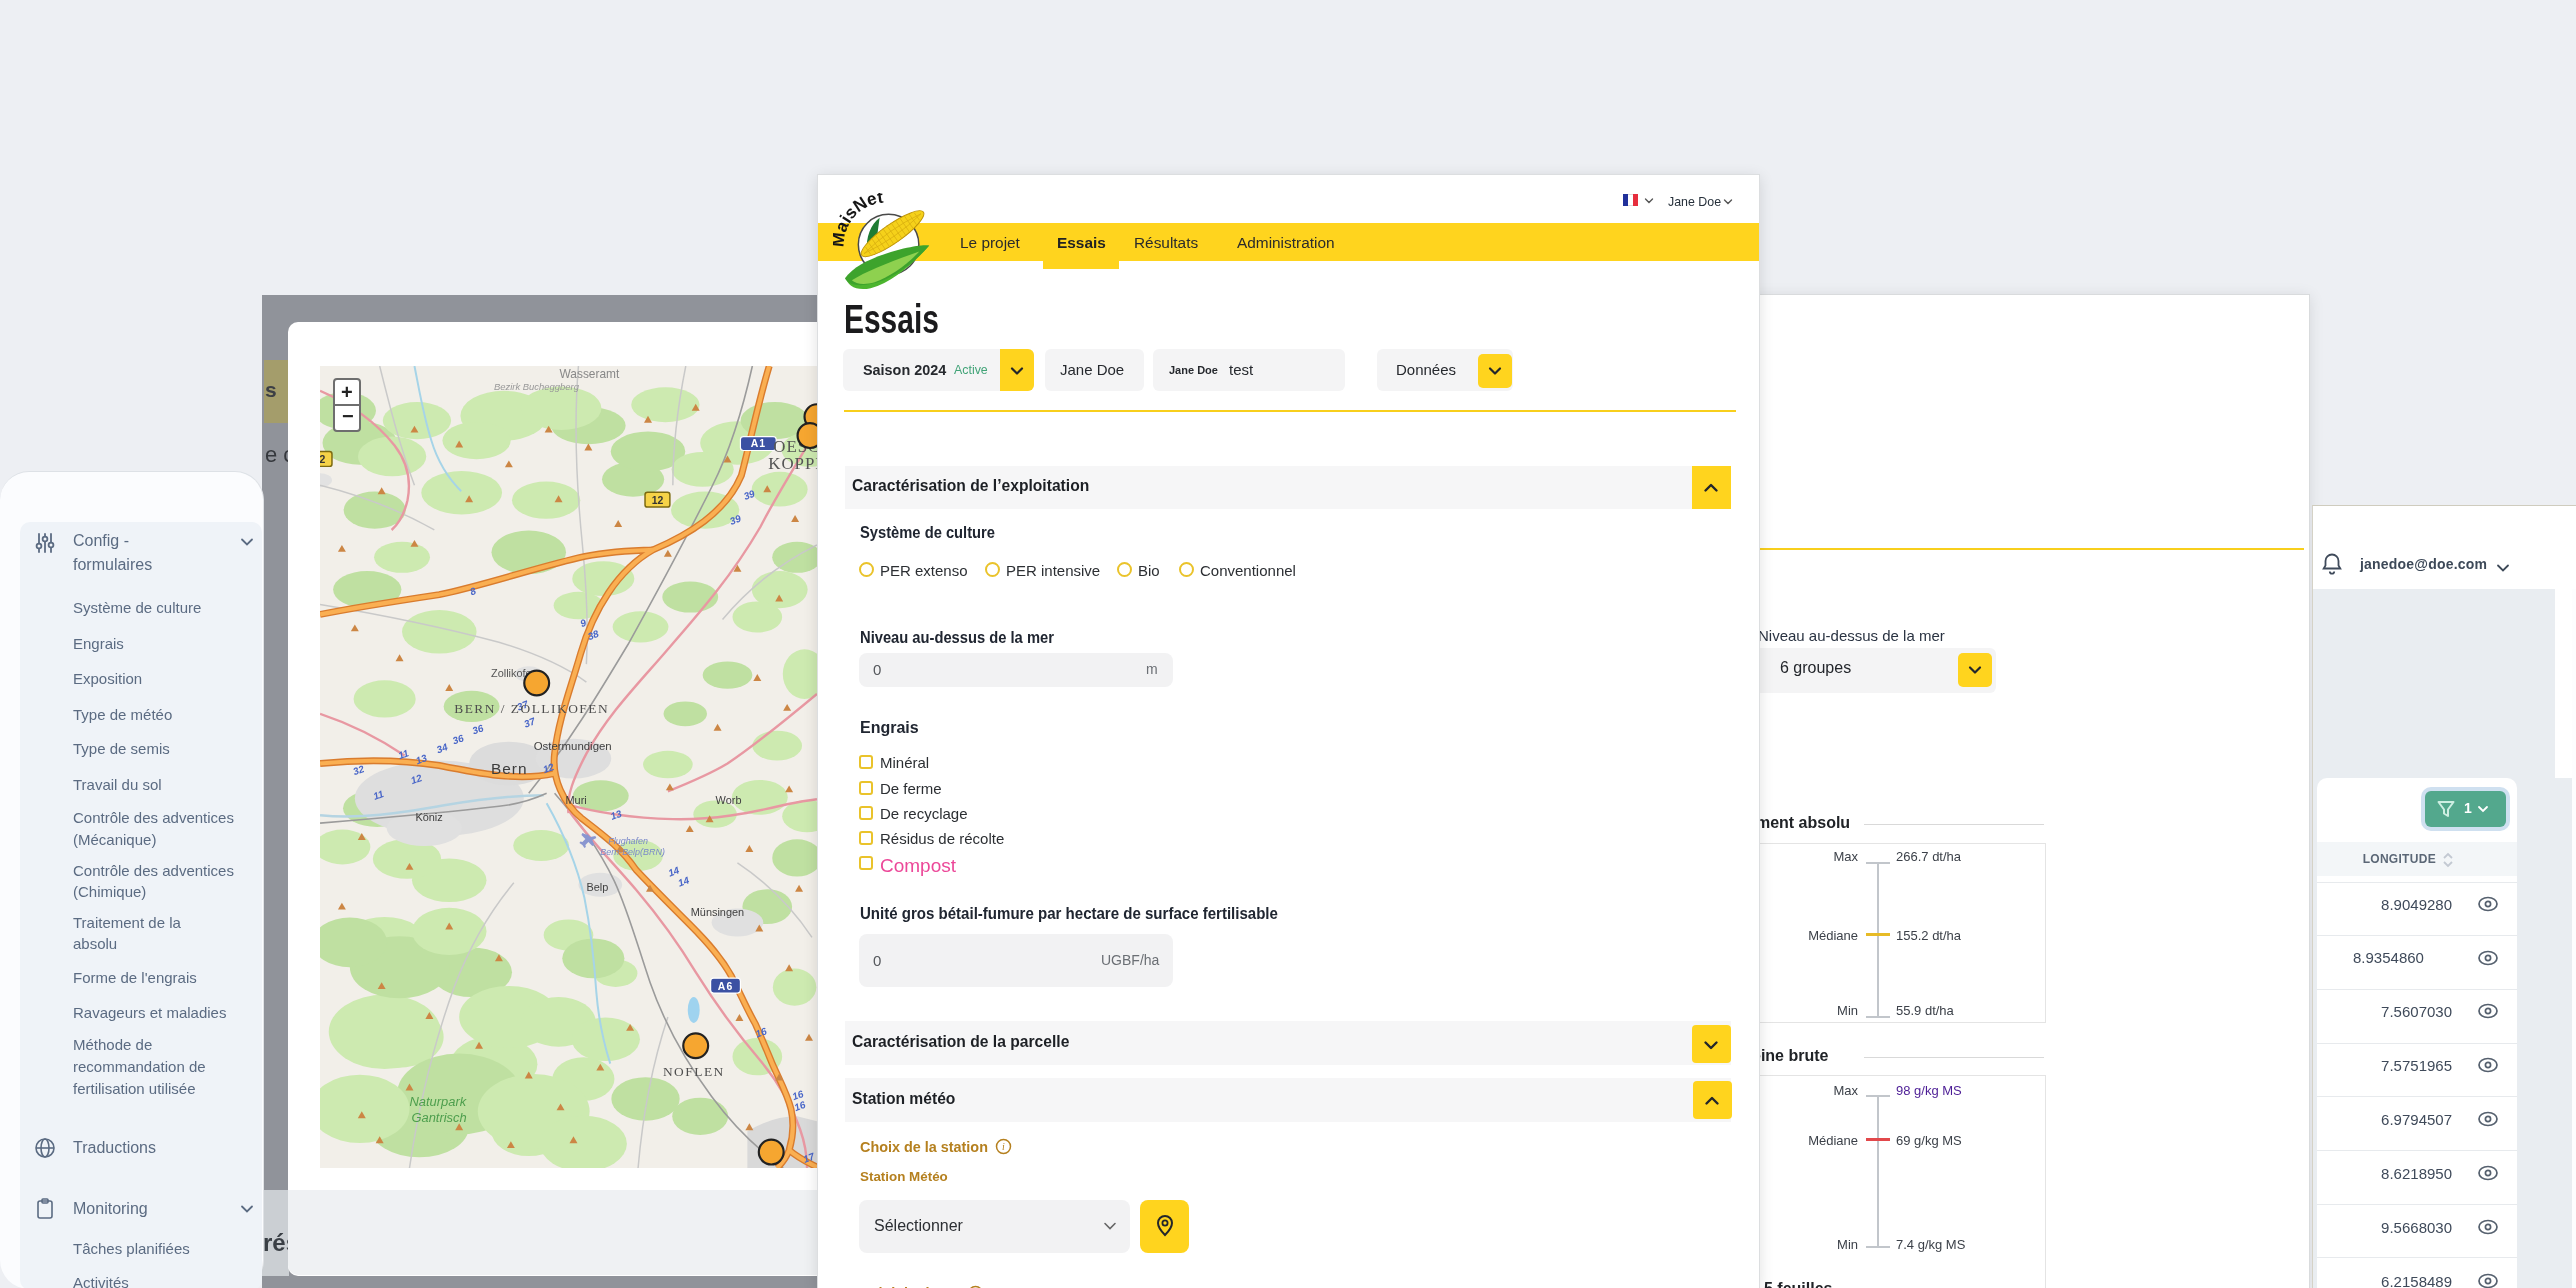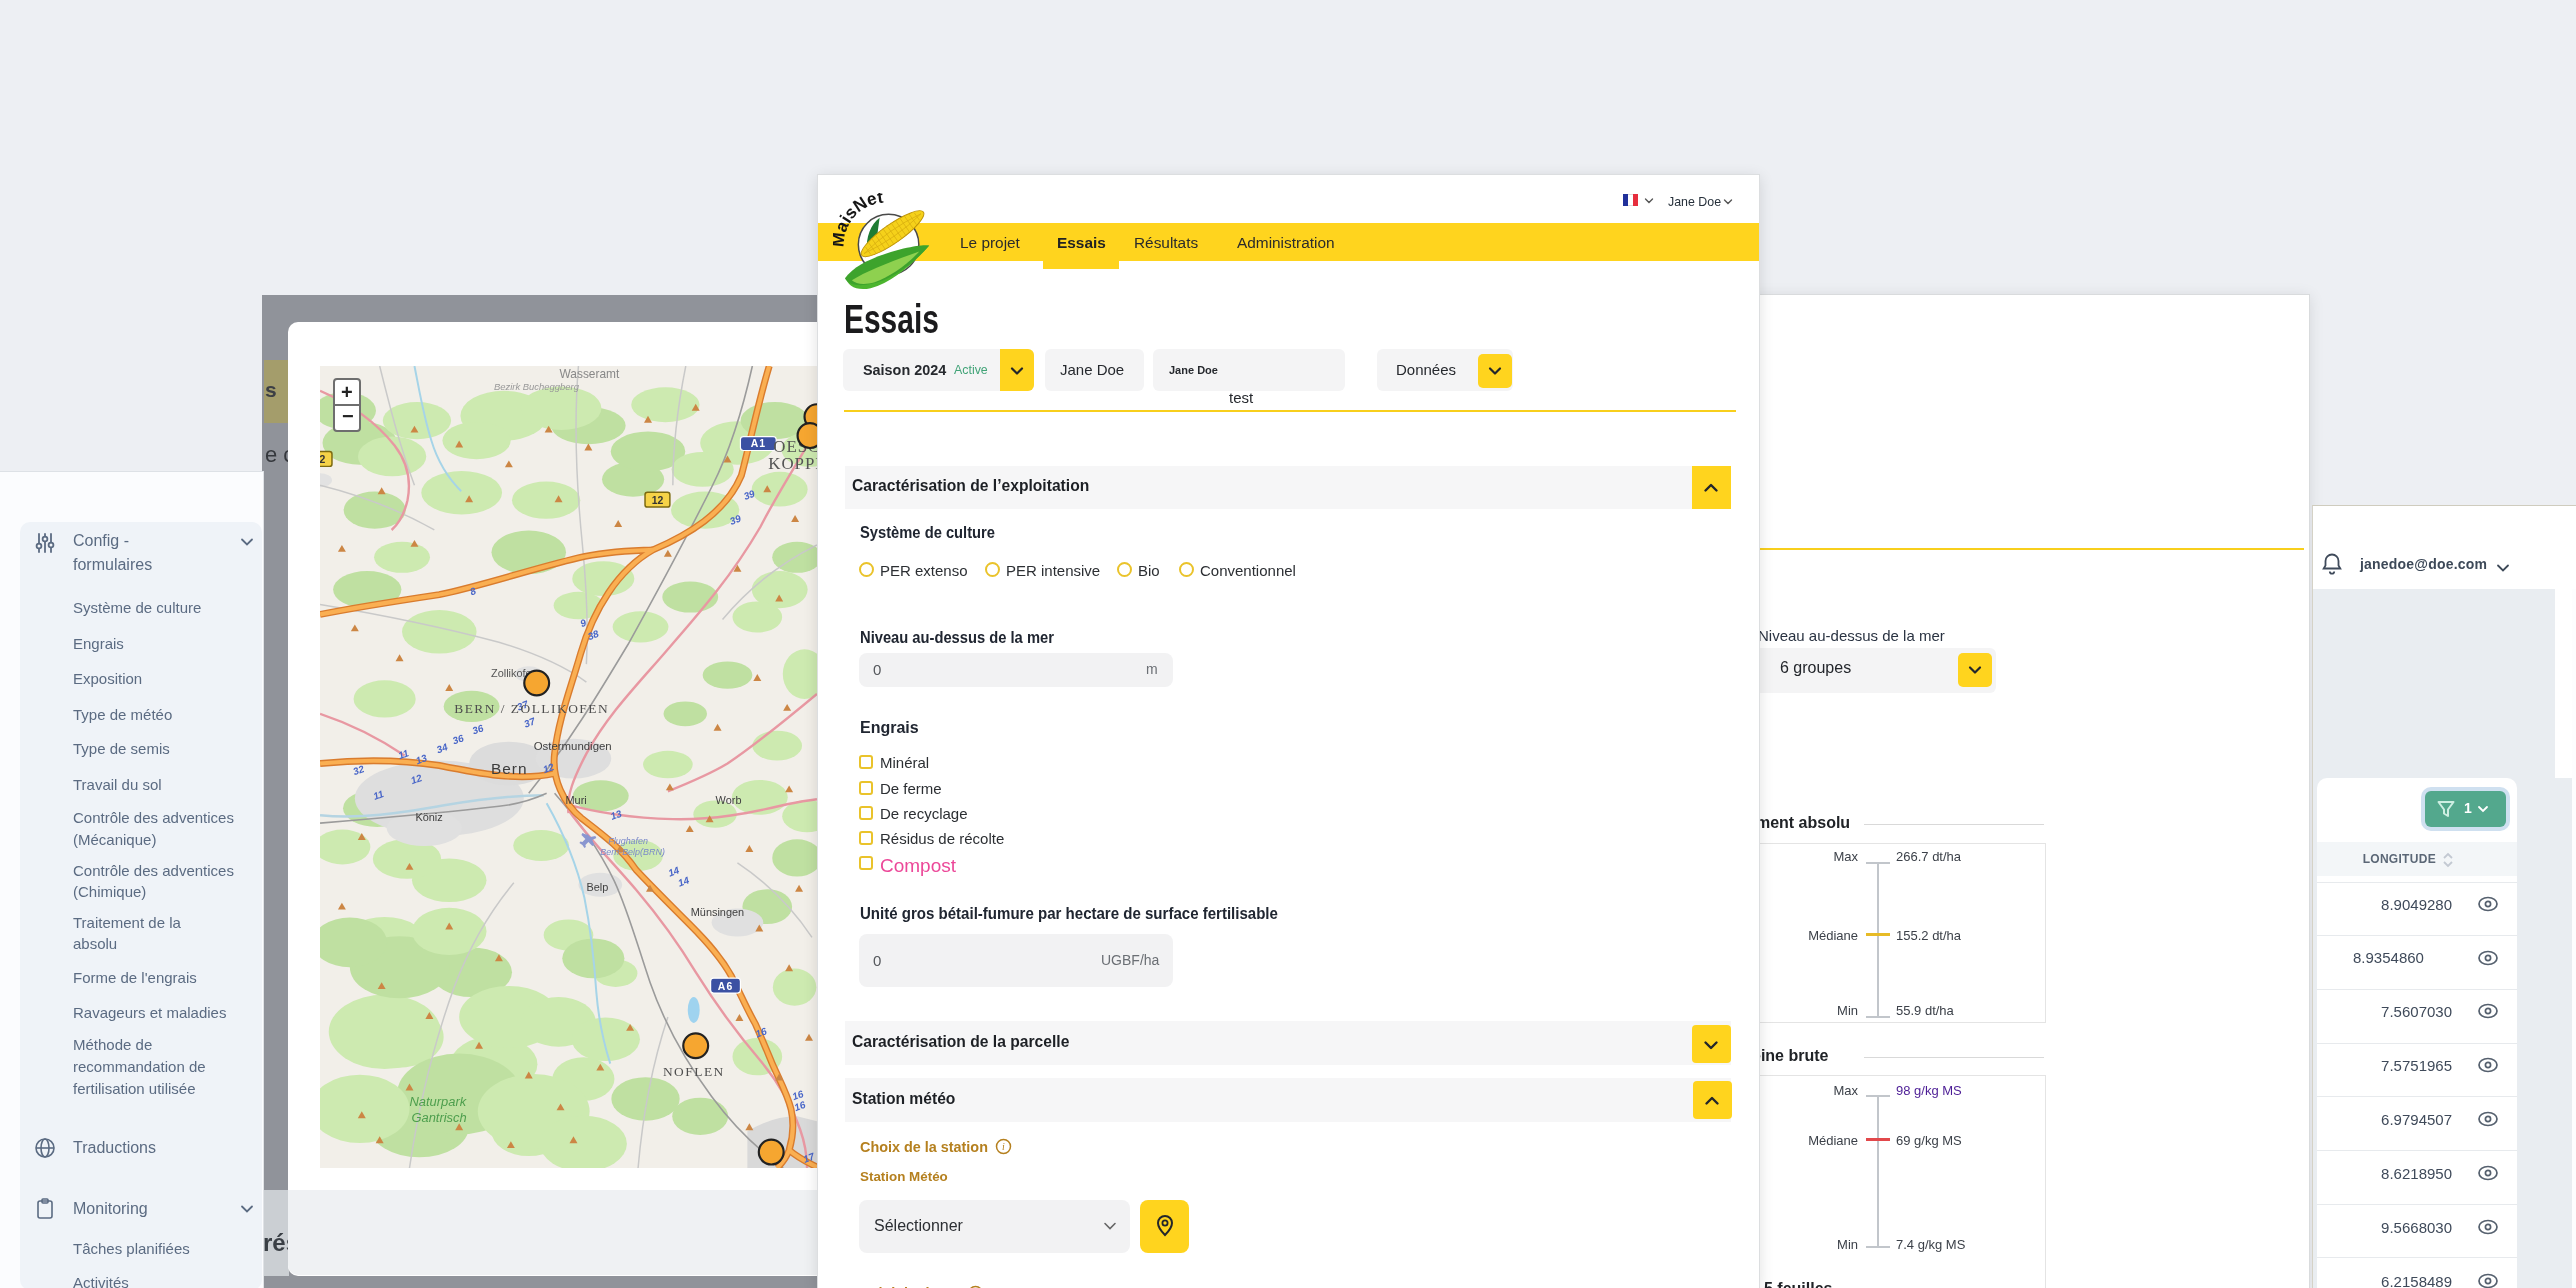--- a/index.html
+++ b/index.html
@@ -395,21 +395,21 @@
           <circle cx="493" cy="70" r="12.5"></circle>
         </g>
       </svg></div>
 
   <div class="abs" style="left:71px;top:83px;width:28px;height:54px;background:#fff;border:2px solid #6e6e6e;border-radius:4px;"></div>
   <div class="abs" style="left:71px;top:109px;width:28px;height:2px;background:#6e6e6e;"></div>
   <div class="abs" style="left:79px;top:86px;font-size:20px;font-weight:bold;color:#222;">+</div>
   <div class="abs" style="left:80px;top:110px;font-size:20px;font-weight:bold;color:#222;">−</div>
 </div>
 
-<div class="abs" id="sidebar" style="left:0;top:471px;width:264px;height:818px;background:#fbfcfe;border-top:1px solid #dde1e6;border-right:1px solid #dfe2e6;">
+<div class="abs" id="sidebar" style="left:0;top:471px;width:264px;height:818px;background:#fbfcfe;border-top:1px solid #dde1e6;border-right:1px solid #dfe2e6;border-radius:29px;">
   <div class="abs" style="left:20px;top:50px;width:242px;height:768px;background:#eff3f8;border-radius:10px;"></div>
   <div id="menu">
       <svg class="abs" style="left:34px;top:60px" width="22" height="22" viewBox="0 0 22 22">
         <g stroke="#5b6b82" stroke-width="1.8" stroke-linecap="round">
           <line x1="5" y1="2" x2="5" y2="20"></line>
           <line x1="11" y1="2" x2="11" y2="20"></line>
           <line x1="17" y1="2" x2="17" y2="20"></line>
           <circle cx="5" cy="14" r="2.4" fill="#f2f5f9"></circle>
           <circle cx="11" cy="7" r="2.4" fill="#f2f5f9"></circle>
           <circle cx="17" cy="13" r="2.4" fill="#f2f5f9"></circle>
@@ -505,21 +505,21 @@
   <div class="abs" style="left:45px;top:187px;font-size:14.4px;font-weight:bold;color:#26292e;">Saison 2024</div>
   <div class="abs" style="left:136px;top:188px;font-size:12.4px;color:#41a377;">Active</div>
   <div class="abs" style="left:182px;top:174px;width:34px;height:42px;background:#ffd41e;border-radius:0 6px 6px 0;"></div>
   <svg class="abs" style="left:190px;top:187px" width="18" height="18" viewBox="0 0 18 18">
       <path d="M4 6.5 L9 11.5 L14 6.5" fill="none" stroke="#23262b" stroke-width="2.2" stroke-linecap="round" stroke-linejoin="round"></path>
     </svg>
   <div class="abs" style="left:227px;top:174px;width:99px;height:42px;background:#f4f4f5;border-radius:6px;"></div>
   <div class="abs" style="left:242px;top:186px;font-size:15px;color:#26292e;">Jane Doe</div>
   <div class="abs" style="left:335px;top:174px;width:192px;height:42px;background:#f4f4f5;border-radius:6px;"></div>
   <div class="abs" style="left:351px;top:189px;font-size:11px;font-weight:bold;color:#26292e;">Jane Doe</div>
-  <div class="abs" style="left:411px;top:186px;font-size:15px;color:#26292e;margin-top:28px;">test</div>
+  <div class="abs" style="left:411px;top:186px;font-size:15px;color:#26292e;">test</div>
   <div class="abs" style="left:559px;top:174px;width:136px;height:42px;background:#f4f4f5;border-radius:6px;"></div>
   <div class="abs" style="left:578px;top:186px;font-size:15px;color:#26292e;">Données</div>
   <div class="abs" style="left:660px;top:179px;width:34px;height:34px;background:#ffd41e;border-radius:5px;"></div>
   <svg class="abs" style="left:668px;top:187px" width="18" height="18" viewBox="0 0 18 18">
       <path d="M4 6.5 L9 11.5 L14 6.5" fill="none" stroke="#23262b" stroke-width="2.2" stroke-linecap="round" stroke-linejoin="round"></path>
     </svg>
 
   <div class="abs" style="left:26px;top:235px;width:892px;height:2px;background:#f8cf1c;"></div>
 
   <div class="abs" style="left:27px;top:291px;width:886px;height:43px;background:#f6f6f7;"></div>

